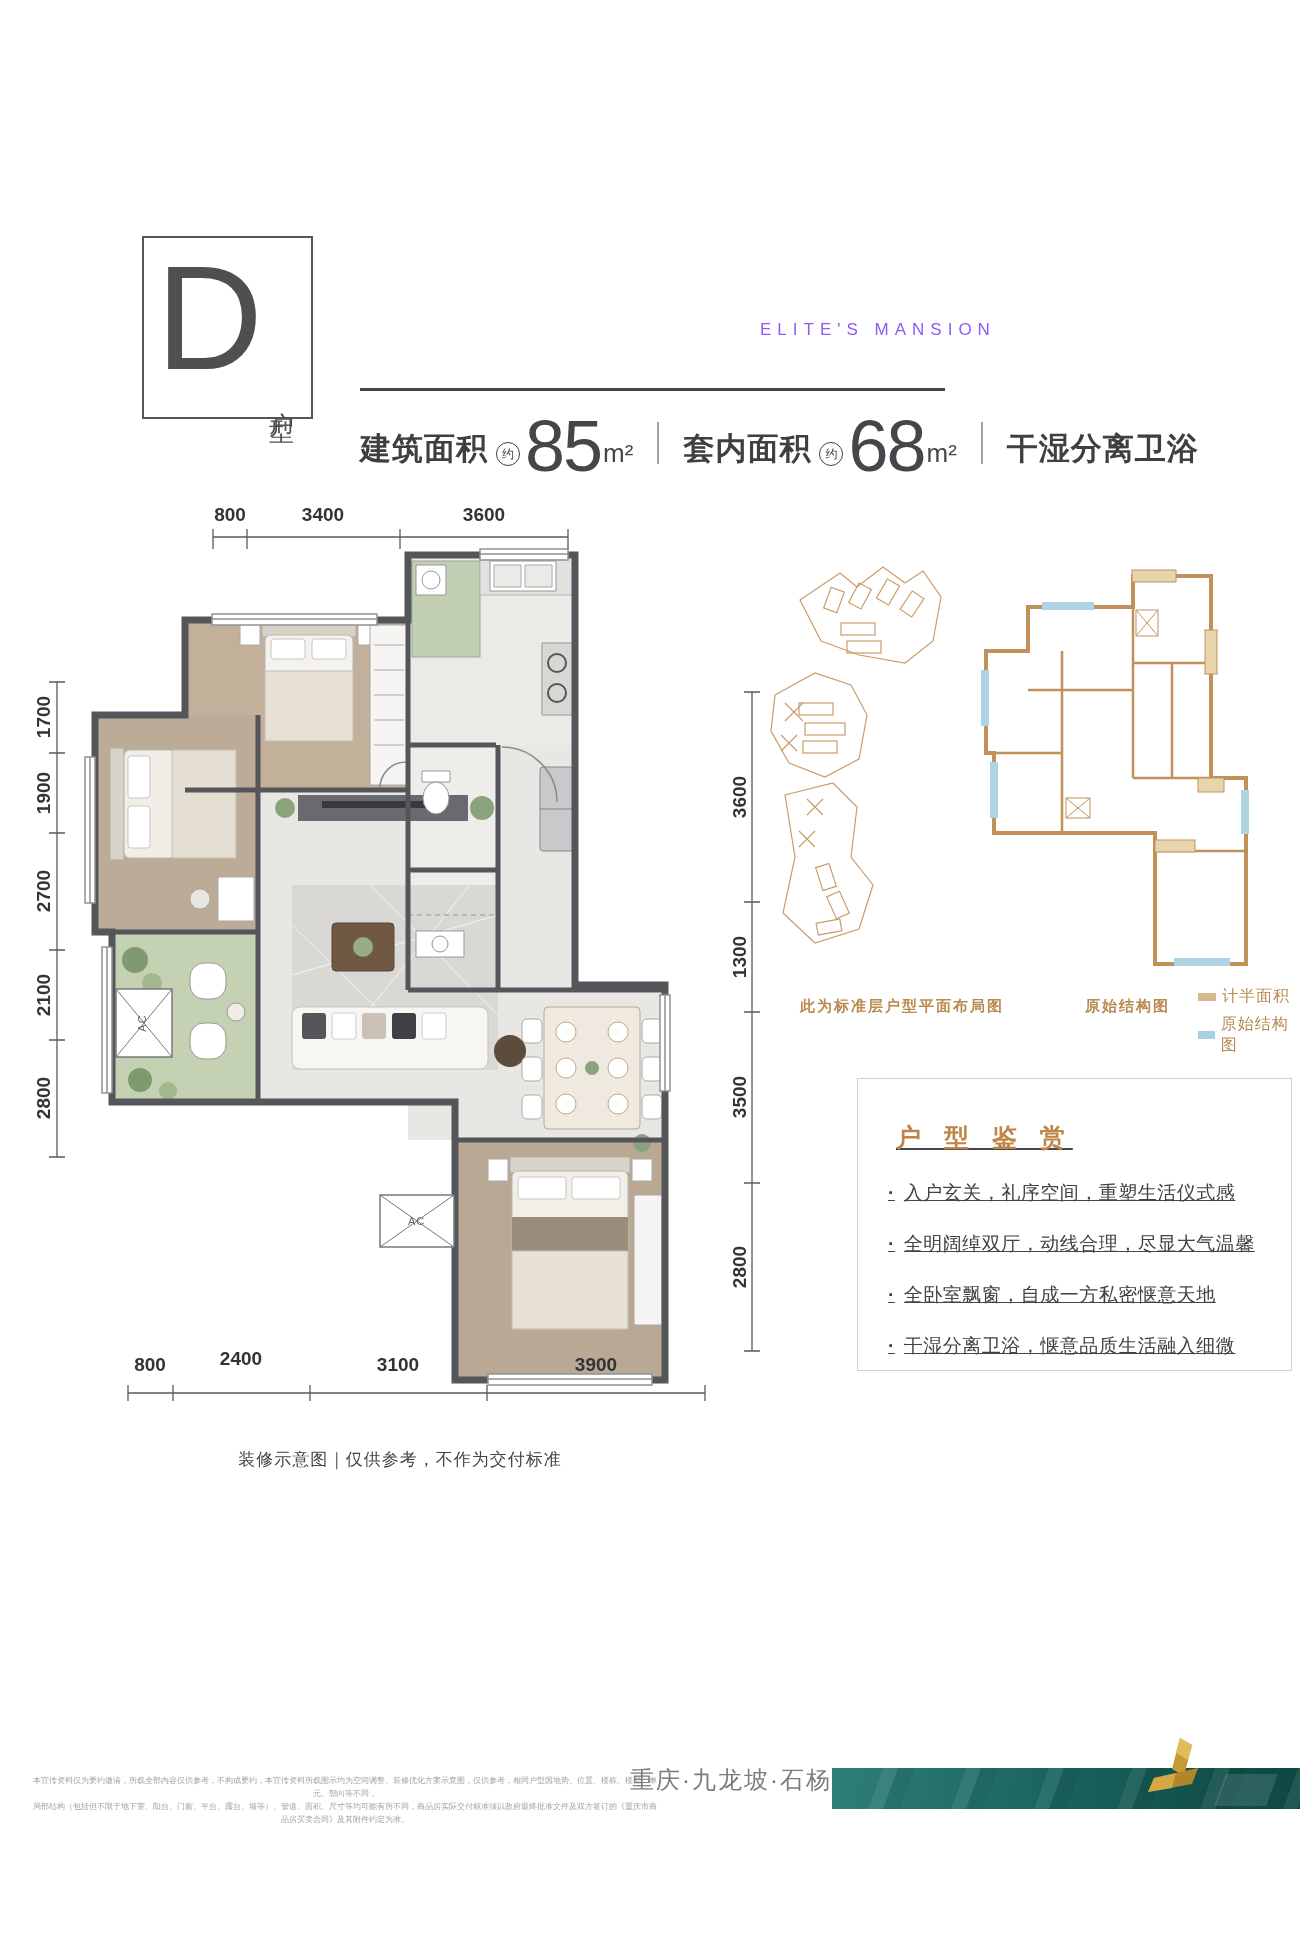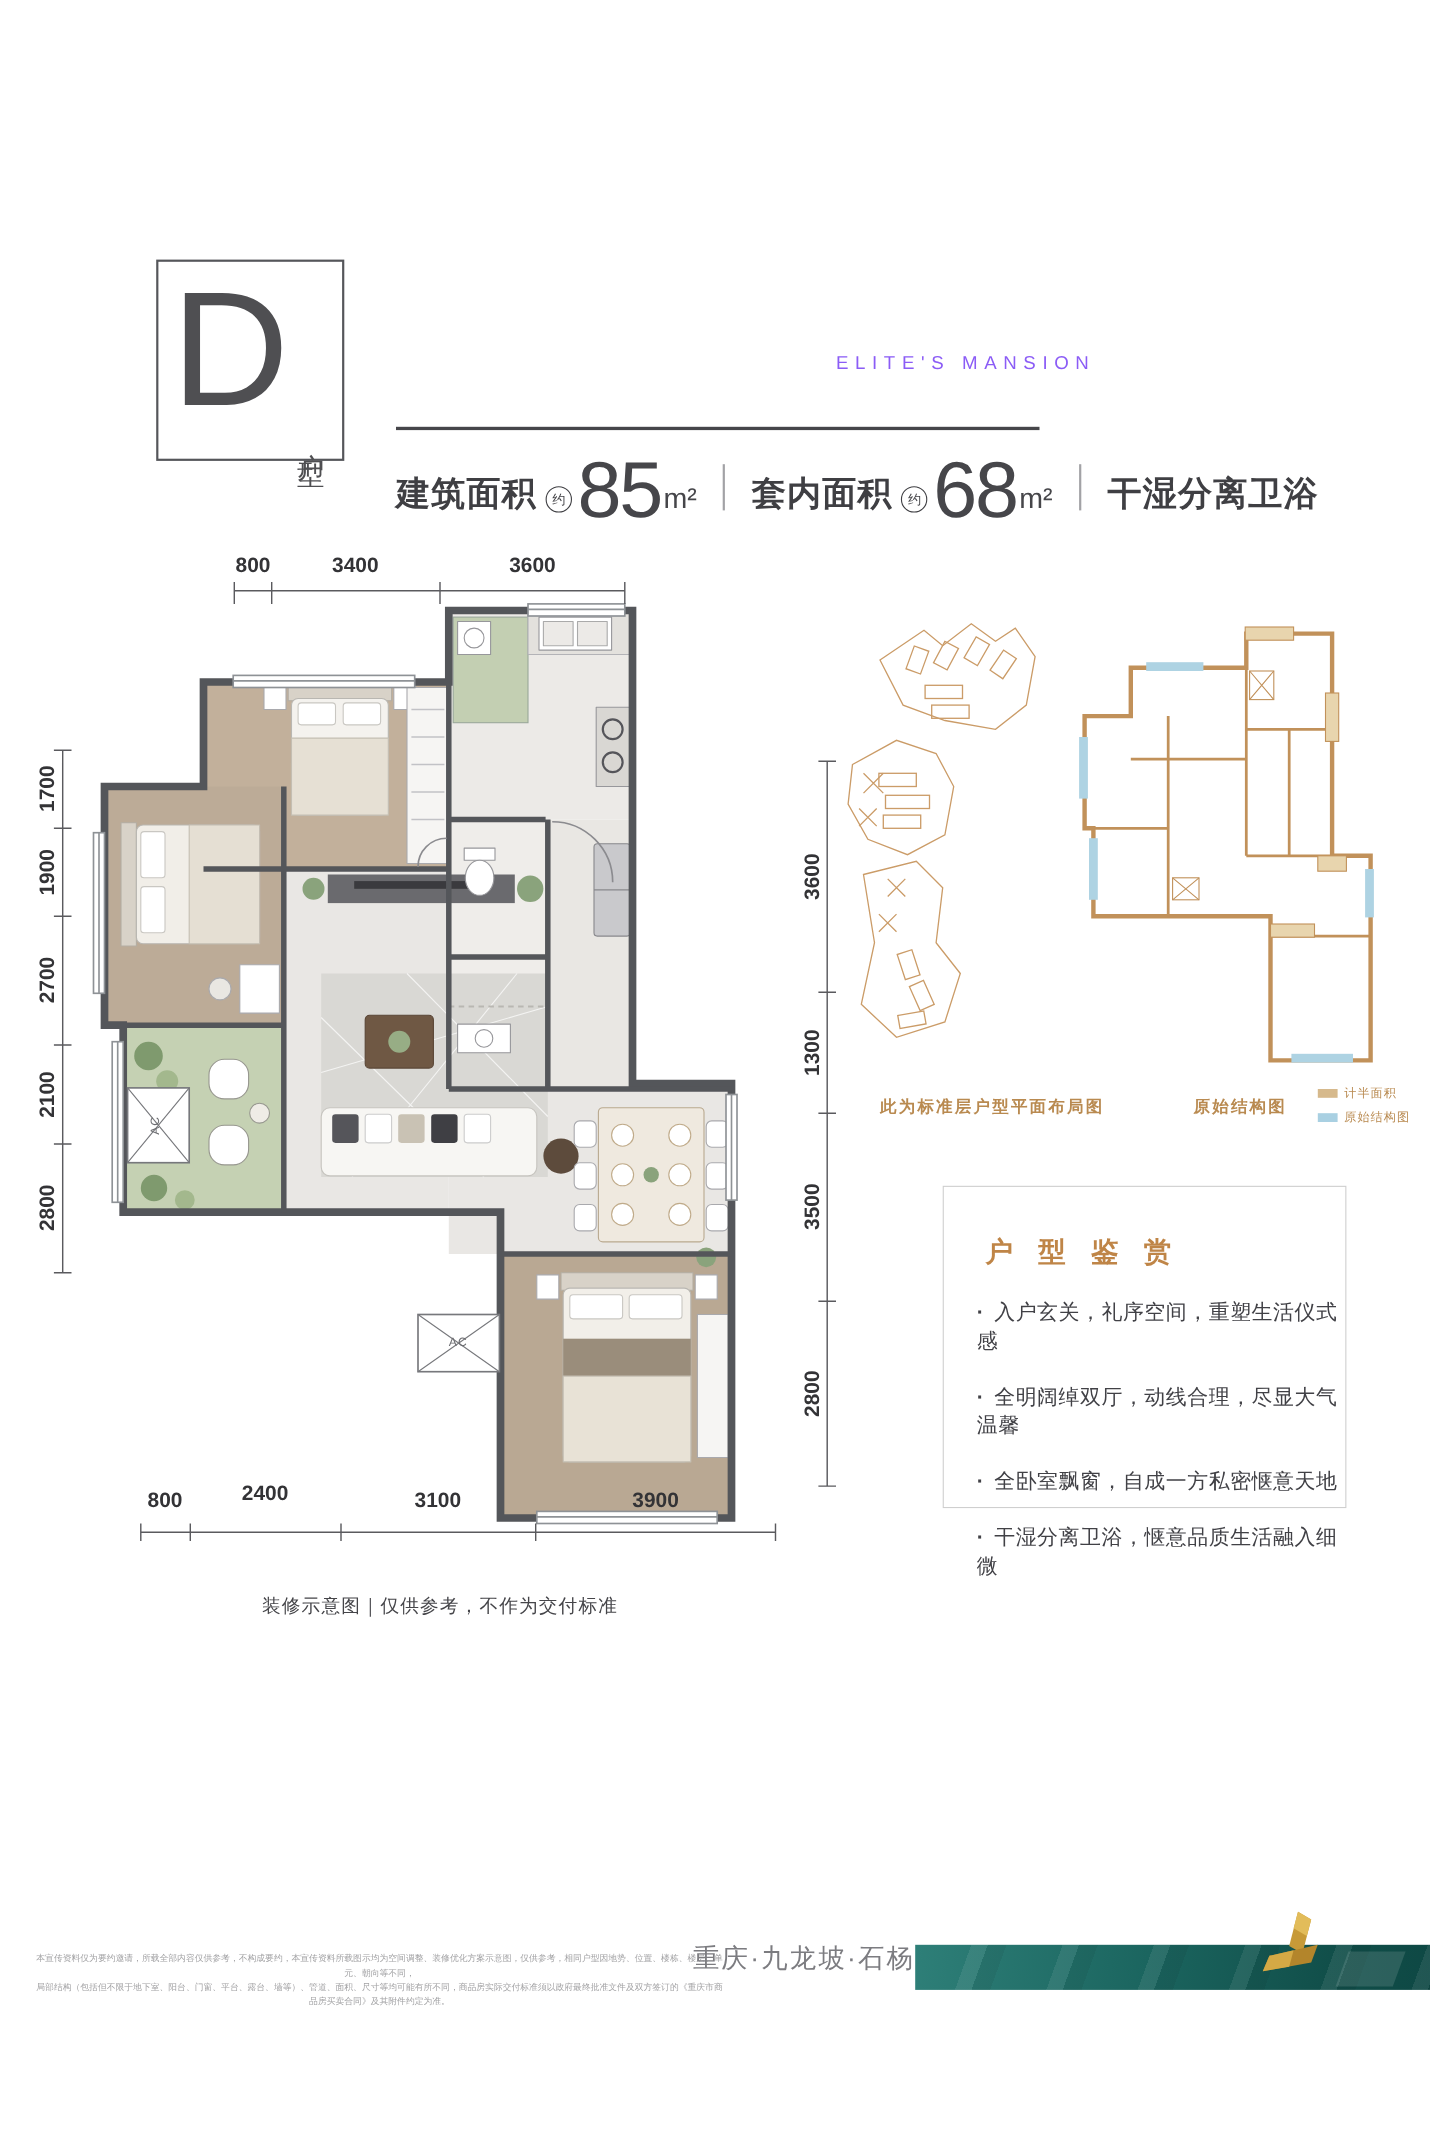--- a/index.html
+++ b/index.html
@@ -27,22 +27,22 @@
   .plan-caption{position:absolute;left:220px;top:1448px;width:360px;text-align:center;font-size:17px;color:#454549;letter-spacing:1px;}
   
   .siteplan{position:absolute;left:755px;top:545px;width:260px;height:425px;}
   .structure{position:absolute;left:950px;top:540px;width:310px;height:432px;}
   .cap-tan{position:absolute;font-size:15px;color:#b98a50;letter-spacing:2px;font-weight:600;white-space:nowrap;}
   .legend{position:absolute;left:1198px;top:986px;}
   .legend .row{display:flex;align-items:center;margin-bottom:7px;}
   .legend .sw{width:18px;height:8px;margin-right:6px;}
   .legend .sw.half{background:#d6b98c;}
   .legend .sw.no{background:#a9d0e2;}
-  .legend .lg-lab{font-size:11px;color:#b98a50;letter-spacing:1px;}
-  .review{position:absolute;left:857px;top:1078px;width:367px;height:293px;border:1px solid #cfcfcf;box-sizing:border-box;background:#fff;}
+  .legend .lg-lab{font-size:16px;color:#b98a50;letter-spacing:1px;}
+  .review{position:absolute;left:857px;top:1078px;width:435px;height:293px;border:1px solid #cfcfcf;box-sizing:border-box;background:#fff;text-decoration:underline;}
   .review .rv-title{margin:42px 0 0 38px;font-size:25px;color:#bf8547;letter-spacing:8px;font-weight:600;}
   .review .rv-list{margin:26px 0 0 30px;}
   .review .rv-item{font-size:19px;color:#414146;margin-bottom:25px;letter-spacing:.5px;}
   .review .rv-item::before{content:"·";margin-right:9px;color:#414146;font-weight:700;}
   
   .disclaimer{position:absolute;left:30px;top:1774px;width:630px;font-size:8px;line-height:13px;color:#a2a2a4;text-align:center;}
   .location{position:absolute;left:630px;top:1764px;font-size:24px;color:#7c7c80;letter-spacing:2px;font-weight:500;white-space:nowrap;}
   .banner{position:absolute;left:832px;top:1768px;width:468px;height:41px;overflow:hidden;
           background:linear-gradient(97deg,#2e7f78 0%,#1b655f 45%,#114f4a 80%,#0e4844 100%);}
   .banner::before{content:"";position:absolute;inset:0;

